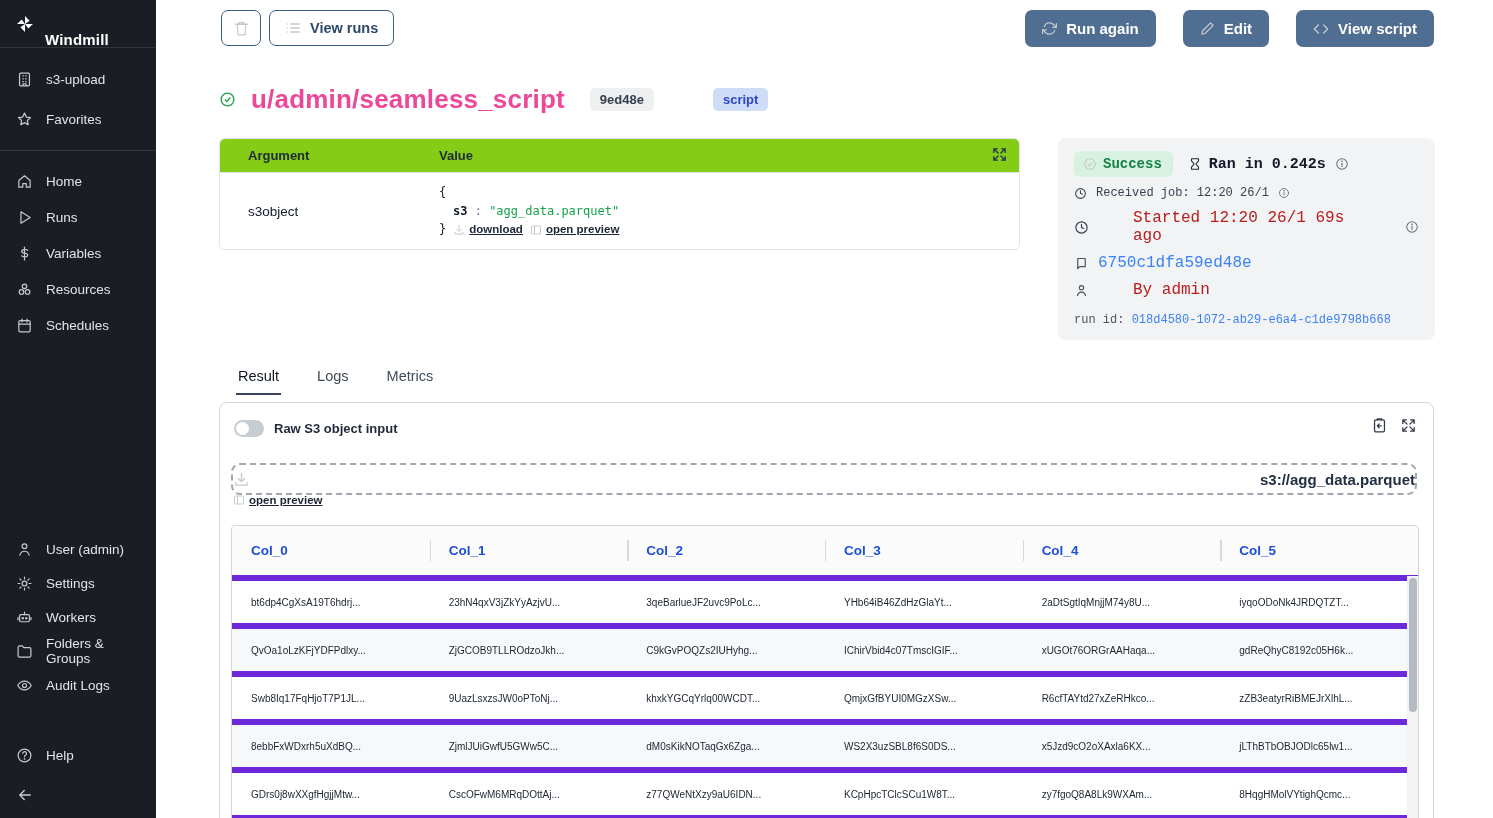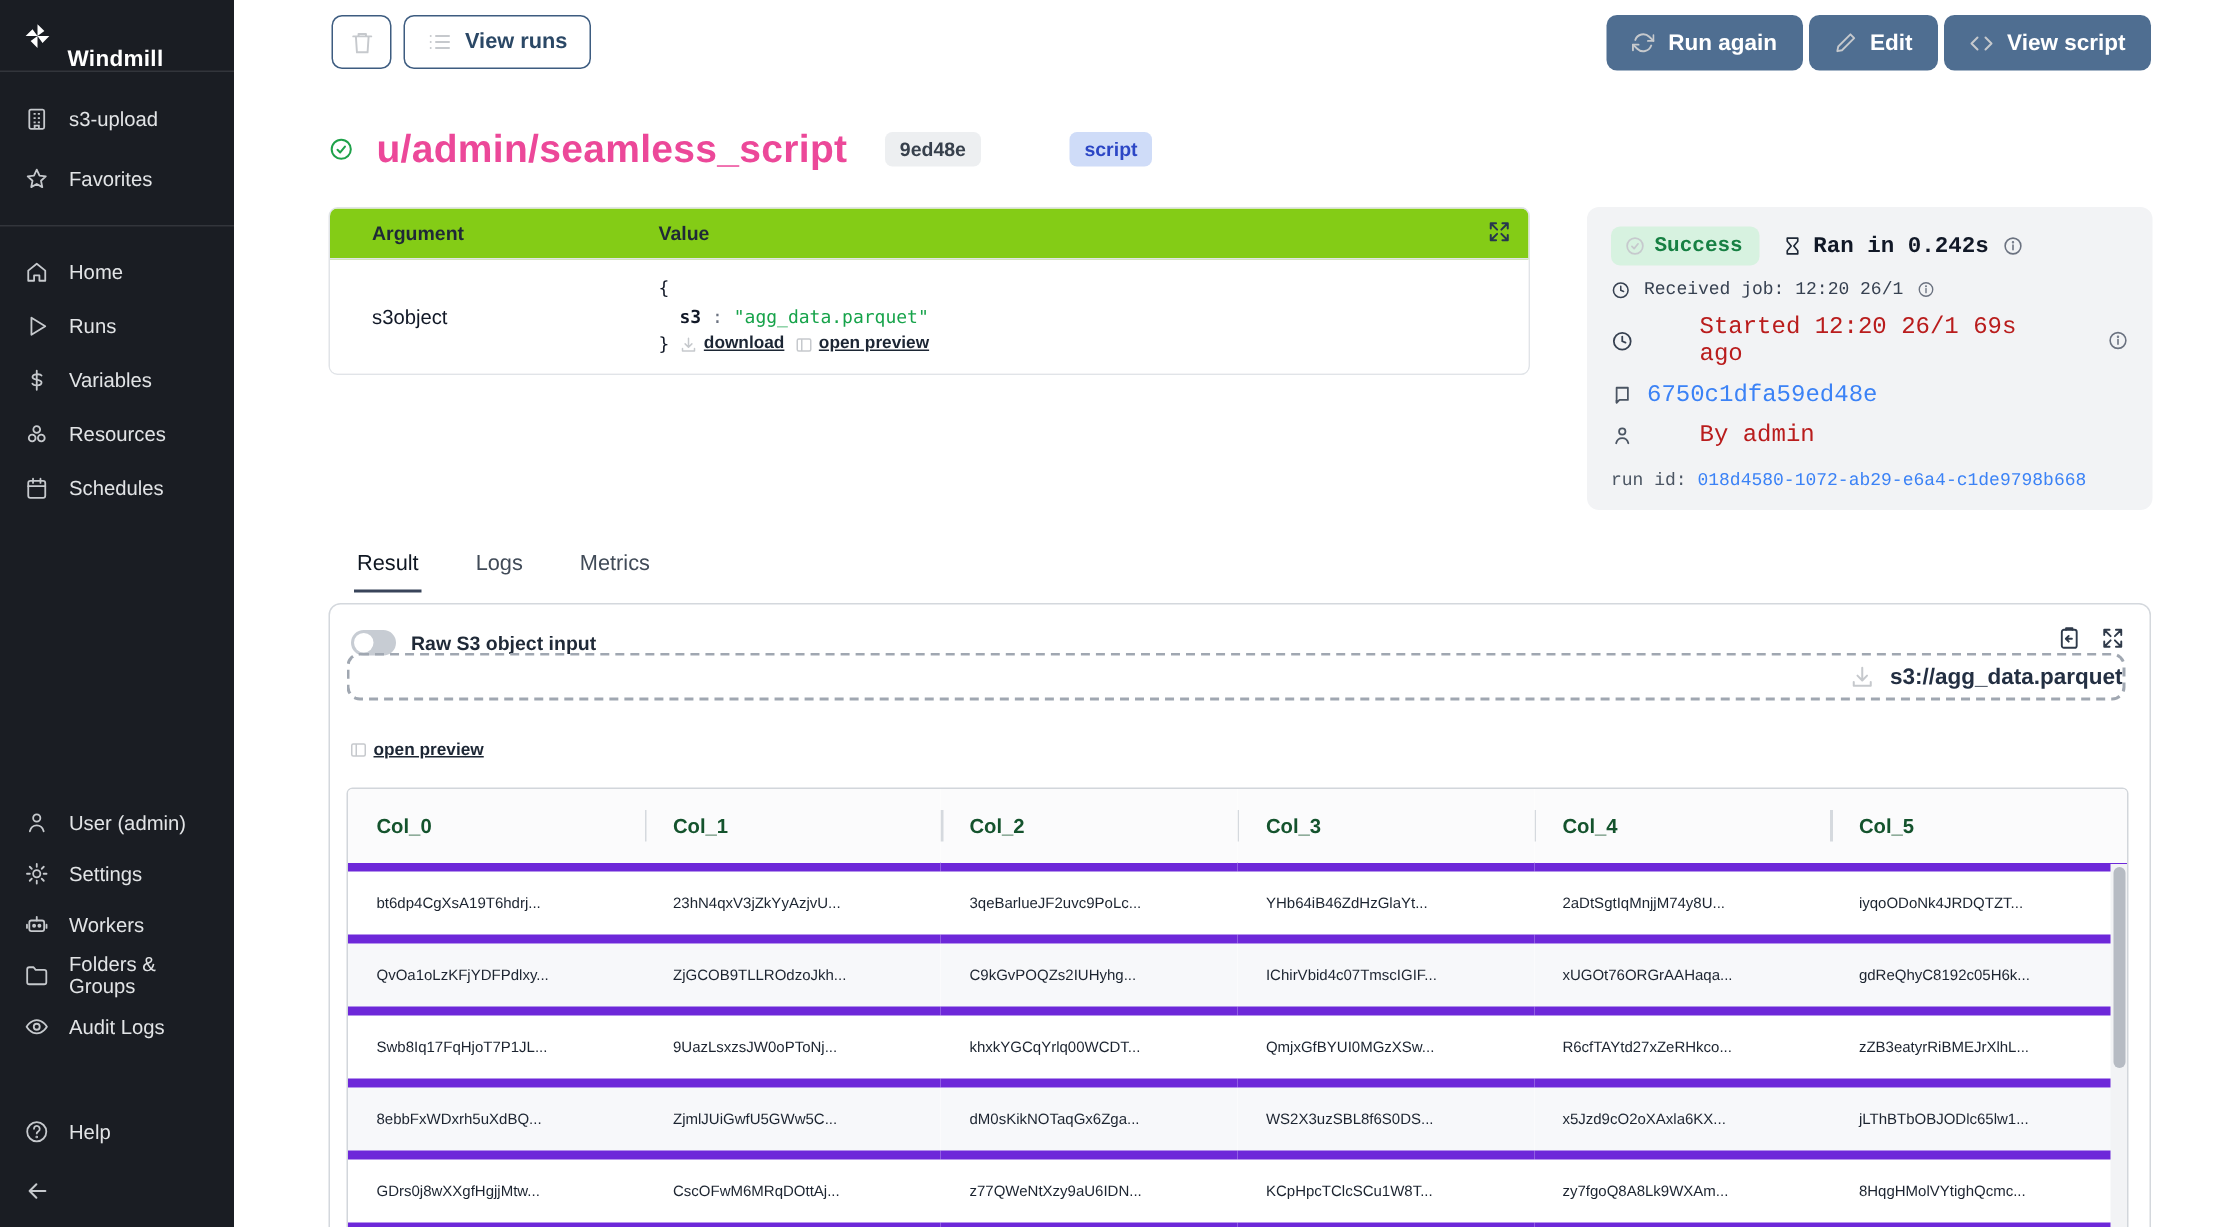--- a/index.html
+++ b/index.html
@@ -21,21 +21,21 @@
              color:#e2e4e6;cursor:pointer;}
   .top-group .side-item{height:40px;}
   .menu-group .side-item{height:36px;}
   .bottom-group .side-item,.help-group .side-item{height:34px;}
   .icn{display:inline-flex;align-items:center;justify-content:center;color:#c6c9cd;flex:0 0 auto;}
   .collapse-row{padding:8px 16px 10px;margin-top:6px;}
   svg{display:block;}
 
   
   .toolbar-left{position:absolute;left:221px;top:10px;display:flex;gap:8px;}
-  .toolbar-right{position:absolute;right:59px;top:10px;display:flex;gap:4px;}
+  .toolbar-right{position:absolute;right:59px;top:10px;display:flex;gap:27px;}
   .btn-outline{display:inline-flex;align-items:center;justify-content:center;gap:9px;height:36px;
                padding:0 15px;background:#fff;border:1.5px solid #3d5c80;border-radius:7px;
                color:#2b4866;font-weight:700;font-size:14.5px;cursor:pointer;box-sizing:border-box;}
   .btn-icon-only{width:40px;padding:0;}
   .btn-primary{display:inline-flex;align-items:center;justify-content:center;gap:9px;height:37px;
                padding:0 17px;background:#4f6e91;border:none;border-radius:7px;color:#fff;
                font-weight:700;font-size:15px;cursor:pointer;}
 
   
   .page-header{position:absolute;left:219px;top:83px;display:flex;align-items:center;gap:15px;height:32px;}
@@ -87,32 +87,32 @@
 
   
   .result-card{position:absolute;left:219px;top:402px;width:1215px;height:430px;background:#fff;
                border:1px solid #d4d8dd;border-radius:8px;box-sizing:border-box;}
   .raw-toggle-row{position:absolute;left:14px;top:17px;display:flex;align-items:center;gap:10px;}
   .toggle{width:30px;height:17px;background:#c7ccd3;border-radius:9px;position:relative;cursor:pointer;}
   .toggle .knob{position:absolute;left:2px;top:2px;width:13px;height:13px;border-radius:50%;background:#fff;}
   .toggle-label{font-size:13px;font-weight:600;color:#1f2937;}
   .result-icons{position:absolute;right:16px;top:14px;display:flex;gap:12px;color:#2f3a4a;}
   .result-icons span{cursor:pointer;display:inline-flex;}
-  .dashed-box{position:absolute;left:11px;right:16px;top:32px;height:28px;border:2px dashed #a0a7b1;
-              border-radius:9px;display:flex;align-items:center;justify-content:flex-end;gap:10px;
+  .dashed-box{position:absolute;left:11px;right:16px;top:60px;height:28px;border:2px dashed #a0a7b1;
+              border-radius:9px;display:flex;align-items:center;justify-content:space-between;gap:10px;
               cursor:pointer;color:#232f42;}
   .dashed-box .file-label{font-size:15px;font-weight:600;}
   .preview-link{position:absolute;left:13px;top:91px;}
 
   
   .table-wrap{position:absolute;left:11px;top:122px;width:1188px;height:297px;border:1px solid #d2d6db;
               border-radius:4px;overflow:hidden;background:#fff;box-sizing:border-box;}
   table.result-table{width:100%;border-collapse:collapse;table-layout:fixed;}
   .result-table th{height:49px;background:#fbfbfc;text-align:left;padding:0 8px 0 19px;
-                   font-size:13.5px;font-weight:700;color:#14532d;border-bottom:1px solid #d5d9de;
+                   font-size:13.5px;font-weight:700;color:#1d4ed8;border-bottom:1px solid #d5d9de;
                    position:relative;white-space:nowrap;overflow:hidden;}
   .result-table th:not(:first-child)::before{content:'';position:absolute;left:0;top:14px;height:21px;
                    width:1.5px;background:#d5d9de;}
   .result-table td{height:42px;padding:0 8px 0 19px;font-size:10px;color:#1c2430;white-space:nowrap;
                    overflow:hidden;border-top:6px solid #6d28d9;}
   .result-table tbody tr:nth-child(even){background:#f7f8fa;}
   .vscroll-track{position:absolute;right:0;top:50px;bottom:0;width:11px;background:#f2f3f5;}
   .vscroll-thumb{position:absolute;right:1.5px;top:52px;width:8px;height:134px;background:#b6bbc3;
                  border-radius:4px;cursor:pointer;}
 </style>

